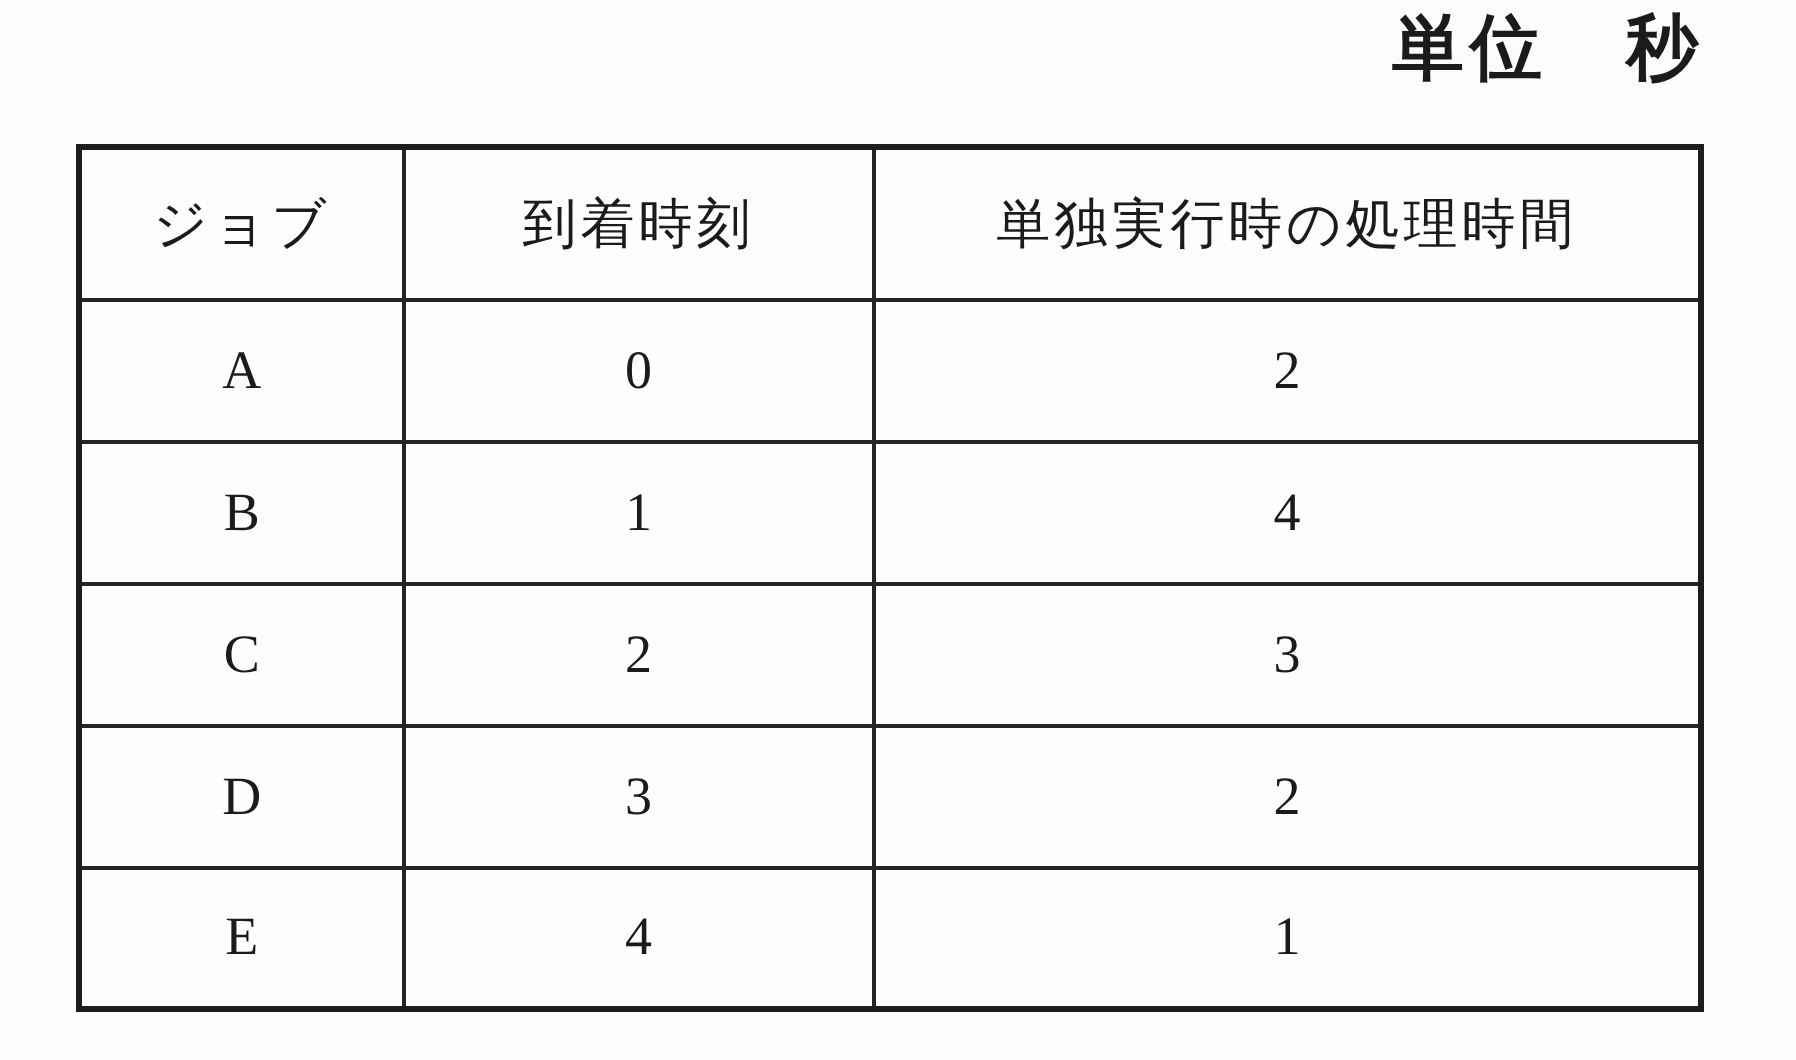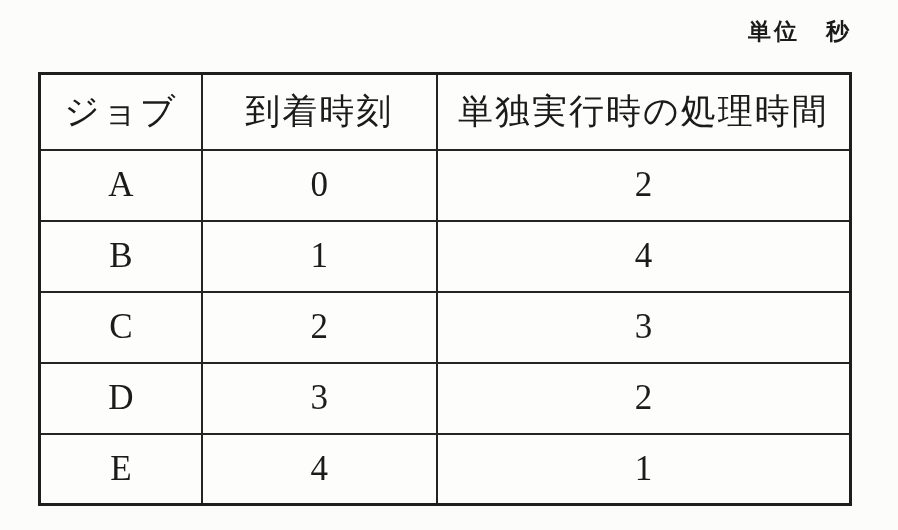--- a/index.html
+++ b/index.html
@@ -10,43 +10,43 @@
     position: relative;
     width: 898px;
     height: 530px;
     background: #fcfcfa;
     font-family: "Liberation Serif", "DejaVu Serif", serif;
     color: #1b1b1b;
     overflow: hidden;
   }
   .unit-label {
     position: absolute;
-    top: 16px;
+    top: 0;
     right: 46px;
-    font-size: 23px;
+    font-size: 36px;
     font-weight: bold;
     letter-spacing: 3px;
     white-space: pre;
   }
   table.jobs {
     position: absolute;
     top: 72px;
     left: 38px;
     width: 814px;
     height: 433px;
     border-collapse: collapse;
     table-layout: fixed;
     background: #fdfdfc;
   }
   table.jobs th,
   table.jobs td {
     border: 2px solid #242424;
     text-align: center;
     vertical-align: middle;
-    font-size: 35px;
+    font-size: 27px;
     font-weight: normal;
     padding: 0;
   }
   table.jobs {
     border: 3px solid #1e1e1e;
   }
   table.jobs th {
     letter-spacing: 2px;
   }
   col.c-job   { width: 20%; }

